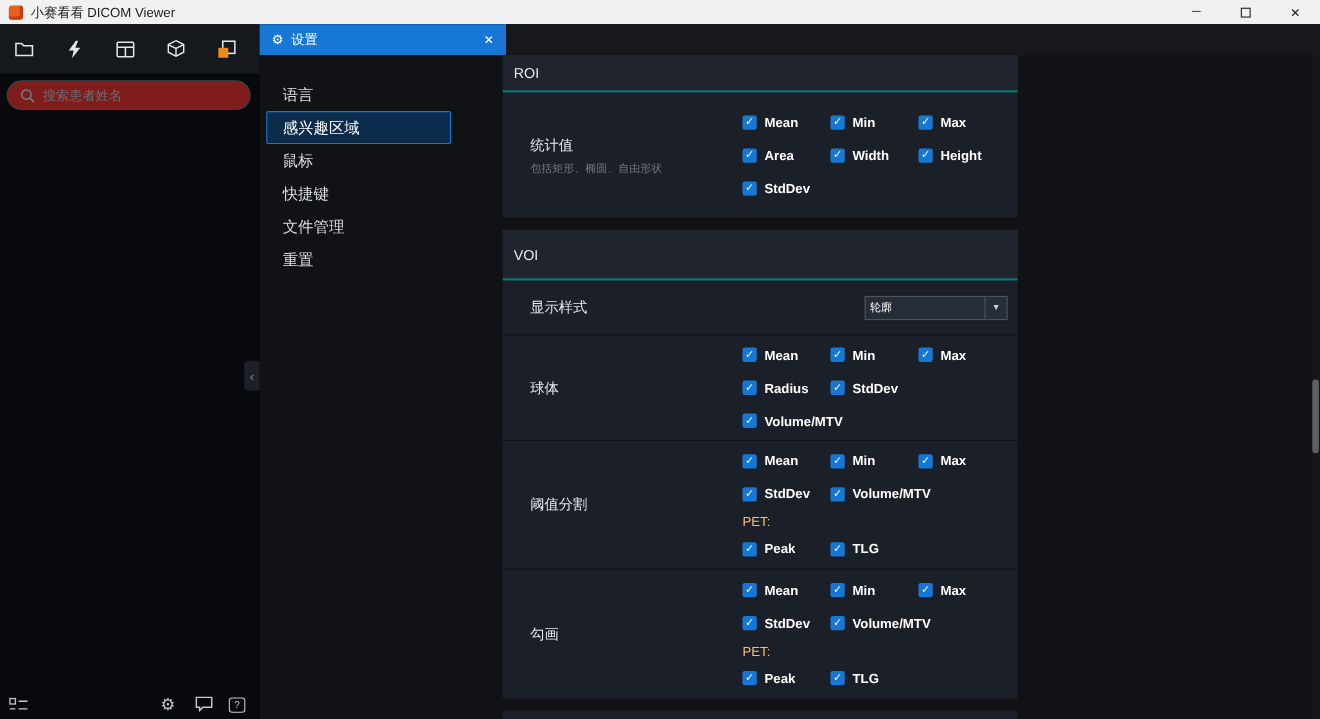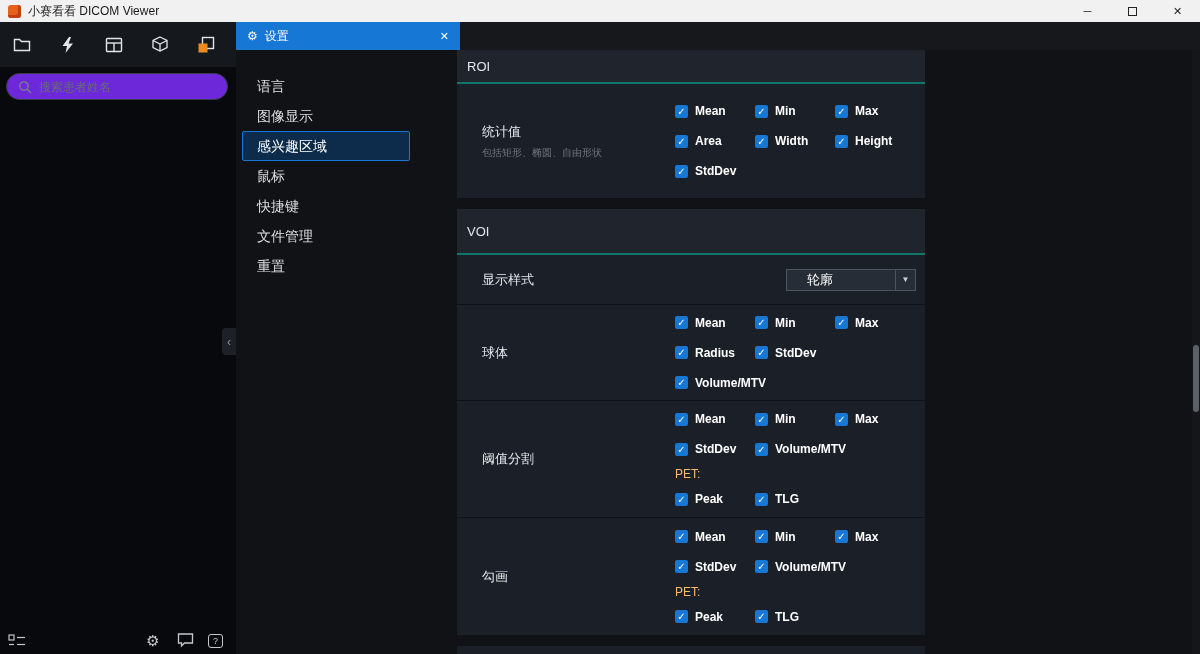--- a/index.html
+++ b/index.html
@@ -21,21 +21,21 @@
 
   
   .toolbar { position:absolute; top:22px; left:0; width:236px; height:45px; background:#15181d;
              display:flex; align-items:center; padding-left:11px; gap:24px; }
   .tool-btn { width:22px; height:22px; display:flex; align-items:center; justify-content:center; }
 
   
   .left-panel { position:absolute; top:67px; left:0; width:236px; height:587px; background:#07090c; }
   .search-box { position:absolute; top:6px; left:6px; width:222px; height:27px;
                 border:1px solid #3a4048; border-radius:14px; display:flex; align-items:center;
-                gap:7px; padding:0 11px; background:#6d28d9; }
+                gap:7px; padding:0 11px; background:#7f1d1d; }
   .search-box input { flex:1; background:transparent; border:none; outline:none;
                       color:#aab0b6; font-size:12px; font-family:"Liberation Sans",sans-serif; }
   .search-box input::placeholder { color:#666c74; }
   .left-bottom { position:absolute; bottom:0; left:0; width:236px; height:28px; }
   .lb-icon { position:absolute; bottom:6px; display:flex; align-items:center; justify-content:center; }
   .gear-glyph { color:#c4c9cf; font-size:15px; line-height:15px; }
   .help-box { width:15px; height:14px; border:1px solid #c4c9cf; border-radius:3px; color:#c4c9cf;
               font-size:9px; display:flex; align-items:center; justify-content:center; }
 
   
@@ -76,21 +76,21 @@
   .cb-box { width:13px; height:13px; background:#1677d4; border-radius:2px; color:#fff;
             font-size:10px; line-height:13px; text-align:center; flex:0 0 13px; }
   .cb-text { margin-left:7px; font-size:12px; font-weight:700; color:#fff; }
   .pet-line { height:20px; line-height:20px; font-size:12px; color:#fdba74; }
 
   .display-row { height:49px; display:flex; align-items:center; justify-content:space-between;
                  padding:0 9px 0 25px; }
   .row-label { font-size:13px; color:#e6e9ed; }
   .dropdown { width:130px; height:22px; background:#272d36; border:1px solid #4d545f;
               display:flex; align-items:stretch; }
-  .dd-value { flex:1; display:flex; align-items:center; padding-left:20px; font-size:13px; color:#fff; }
+  .dd-value { flex:1; display:flex; align-items:center; padding-left:4px; font-size:10px; color:#fff; }
   .dd-arrow { width:20px; border-left:1px solid #4d545f; display:flex; align-items:center;
               justify-content:center; color:#cfd3d8; font-size:8px; }
 
   .partial-band { height:8px; background:#1b2028; margin-top:11px; }
 
   
   .scrollbar { position:absolute; top:28px; left:956px; width:8px; height:604px; background:#14161a; }
   .scroll-thumb { position:absolute; top:295px; left:1px; width:6px; height:67px;
                   background:#5b6067; border-radius:3px; }
 </style>
@@ -182,21 +182,20 @@
     <div class="tab-bar">
       <div class="tab">
         <span class="tab-gear">⚙</span>
         <span class="tab-label">设置</span>
         <span class="tab-close">✕</span>
       </div>
     </div>
 
     <div class="menu">
       <div class="menu-item">语言</div>
-      <div class="menu-item">图像显示</div>
       <div class="menu-item selected">感兴趣区域</div>
       <div class="menu-item">鼠标</div>
       <div class="menu-item">快捷键</div>
       <div class="menu-item">文件管理</div>
       <div class="menu-item">重置</div>
     </div>
 
     <div class="content">
 
       <section class="block">

